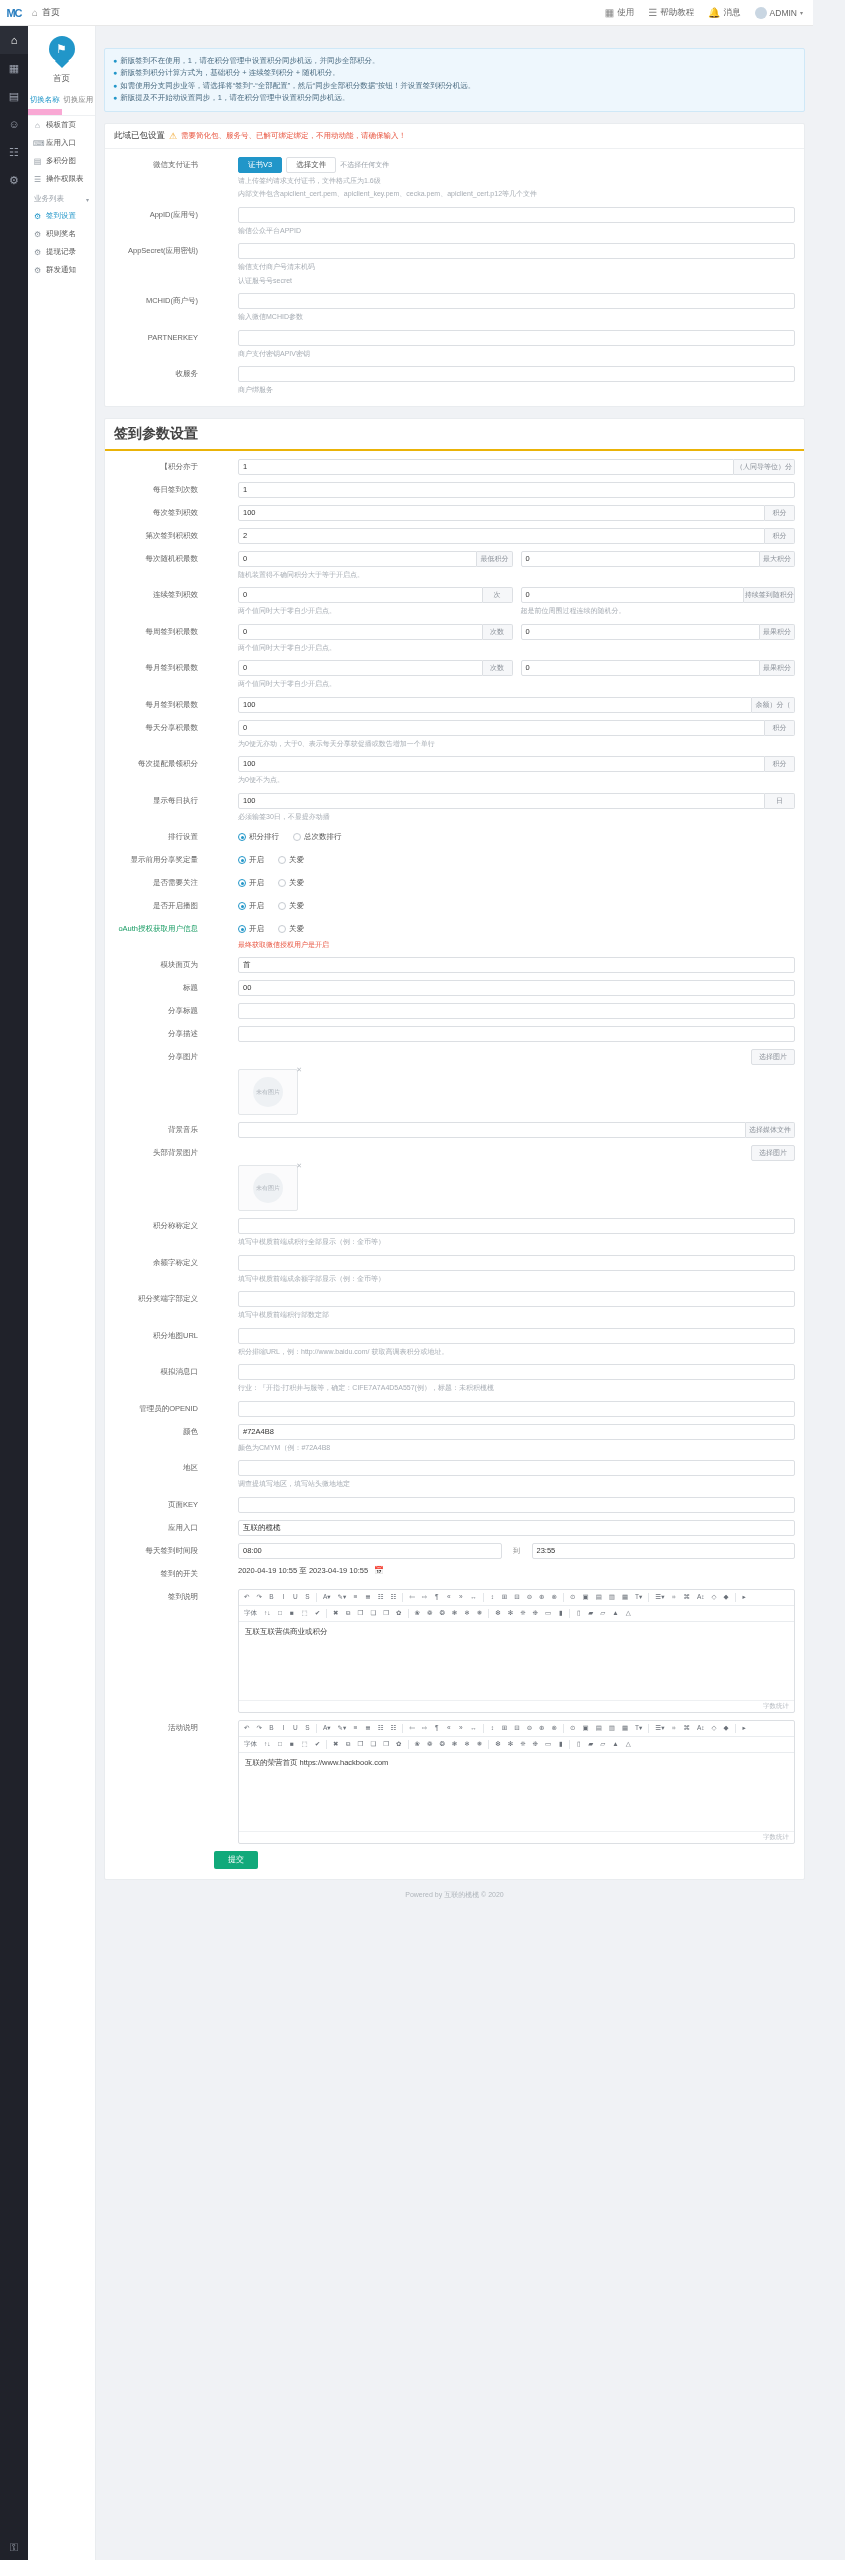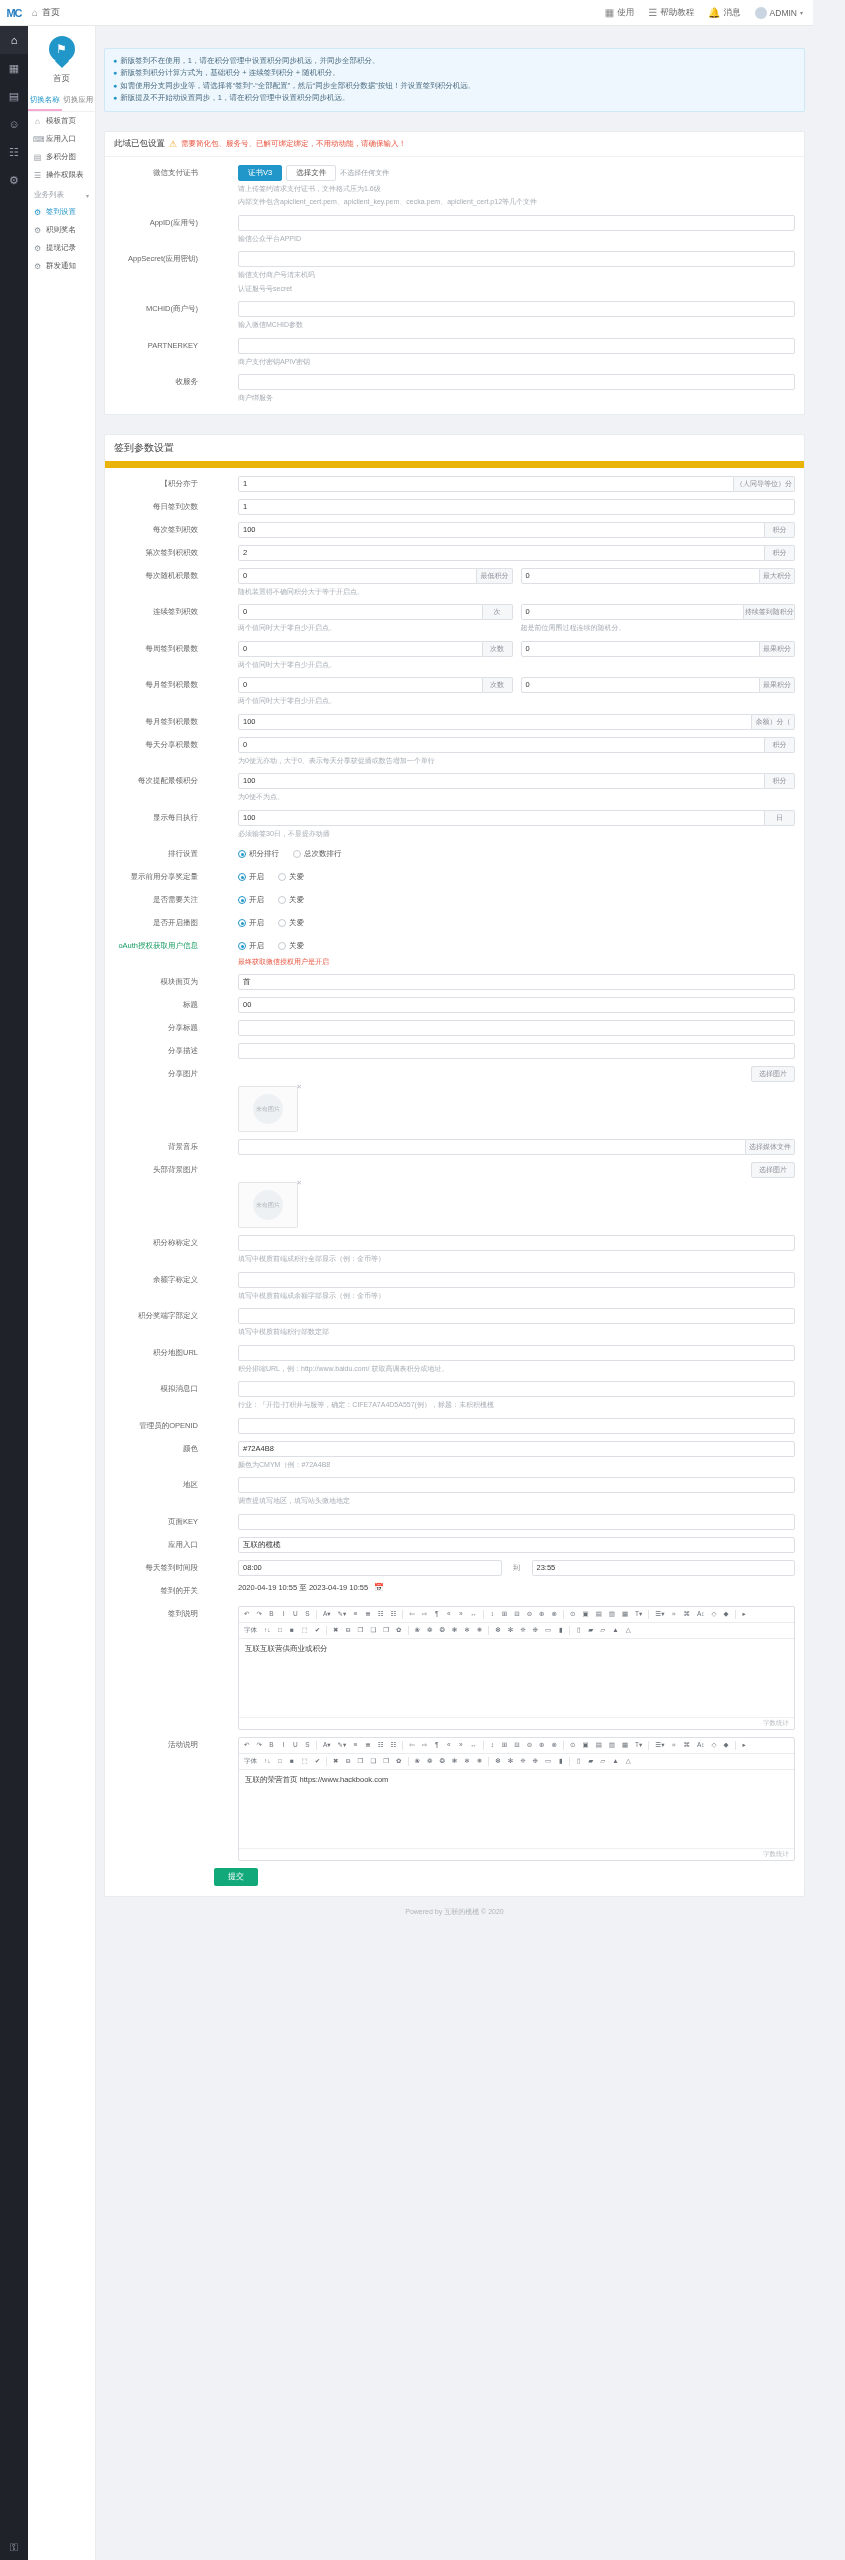--- a/index.html
+++ b/index.html
@@ -64,21 +64,21 @@
   }
   .pin-glyph{
     position:absolute; left:0; top:0; width:26px; height:26px; color:#fff;
     display:flex;align-items:center;justify-content:center;font-size:12px; z-index:2;
   }
   .side-hero-label{ font-size:8.5px; color:#666; margin-top:5px;}
   .side-tabs { display:flex; border-bottom:1px solid #eef0f2; }
   .side-tab {
     flex:1; text-align:center; font-size:7.5px; padding:4px 0; color:#888;
   }
-  .side-tab.active { color:#2196c9; border-bottom:2px solid #f9a8d4; }
+  .side-tab.active { color:#2196c9; border-bottom:6px solid #f9a8d4; }
   .side-group-title {
     font-size:7.5px; color:#9aa1a9; padding:6px 6px 3px;
     display:flex; align-items:center; justify-content:space-between;
   }
   .side-item {
     display:flex; align-items:center; gap:4px; padding:4px 5px;
     font-size:7.5px; color:#555;
   }
   .side-item .si-icon { font-size:8px; color:#8d959d; width:9px; text-align:center;}
   .side-item.active { color:#2196c9; }
@@ -87,21 +87,21 @@
   
   .main { position:absolute; left:96px; top:26px; right:0; padding:22px 8px 0; }
 
   .notice {
     background:#eef7fd; border:1px solid #cfe8f7; border-radius:2px;
     padding:6px 8px; font-size:7.5px; color:#4a6b80; line-height:1.65;
   }
   .notice-row { display:flex; gap:3px; align-items:flex-start; }
   .notice-dot { color:#2196c9; font-size:7px; line-height:1.7; }
 
-  .card { background:#fff; border:1px solid #e9ecef; border-radius:2px; margin-top:19px; }
+  .card { background:#fff; border:1px solid #e9ecef; border-radius:2px; margin-top:11px; }
   .card-head {
     padding:6px 9px; border-bottom:1px solid #eef0f2; font-size:8.5px; color:#444;
     display:flex; align-items:center; gap:4px;
   }
   .card-head .warn { color:#e8543f; font-size:7.5px; }
   .card-head .warn-ico { color:#f0a020; font-size:9px; }
   .card-body { padding:8px 9px 10px; }
 
   .frow { display:flex; align-items:flex-start; margin-bottom:7px;gap:32px; }
   .flabel {
@@ -188,21 +188,21 @@
 
   .submit-wrap { padding-left:100px; margin-top:6px; }
   .submit {
     height:18px; padding:0 14px; background:#11a97a; color:#fff; font-size:8px;
     border-radius:2px; display:inline-flex; align-items:center;
   }
 
   .footer { text-align:center; font-size:7px; color:#b0b6bc; padding:10px 0 14px; }
 
   .sec-title {
-    font-size:10px; color:#444; padding:6px 9px; border-bottom:7px solid #eab308;
+    font-size:14px; color:#444; padding:6px 9px; border-bottom:2px solid #eab308;font-weight:bold;
   }
   .date-range { display:flex; align-items:center; gap:6px; }
   .cal-ico { font-size:8px; color:#9aa1a9; }
 </style>
 </head>
 <body>
 
 <div class="app">
 
   <div class="topbar">

